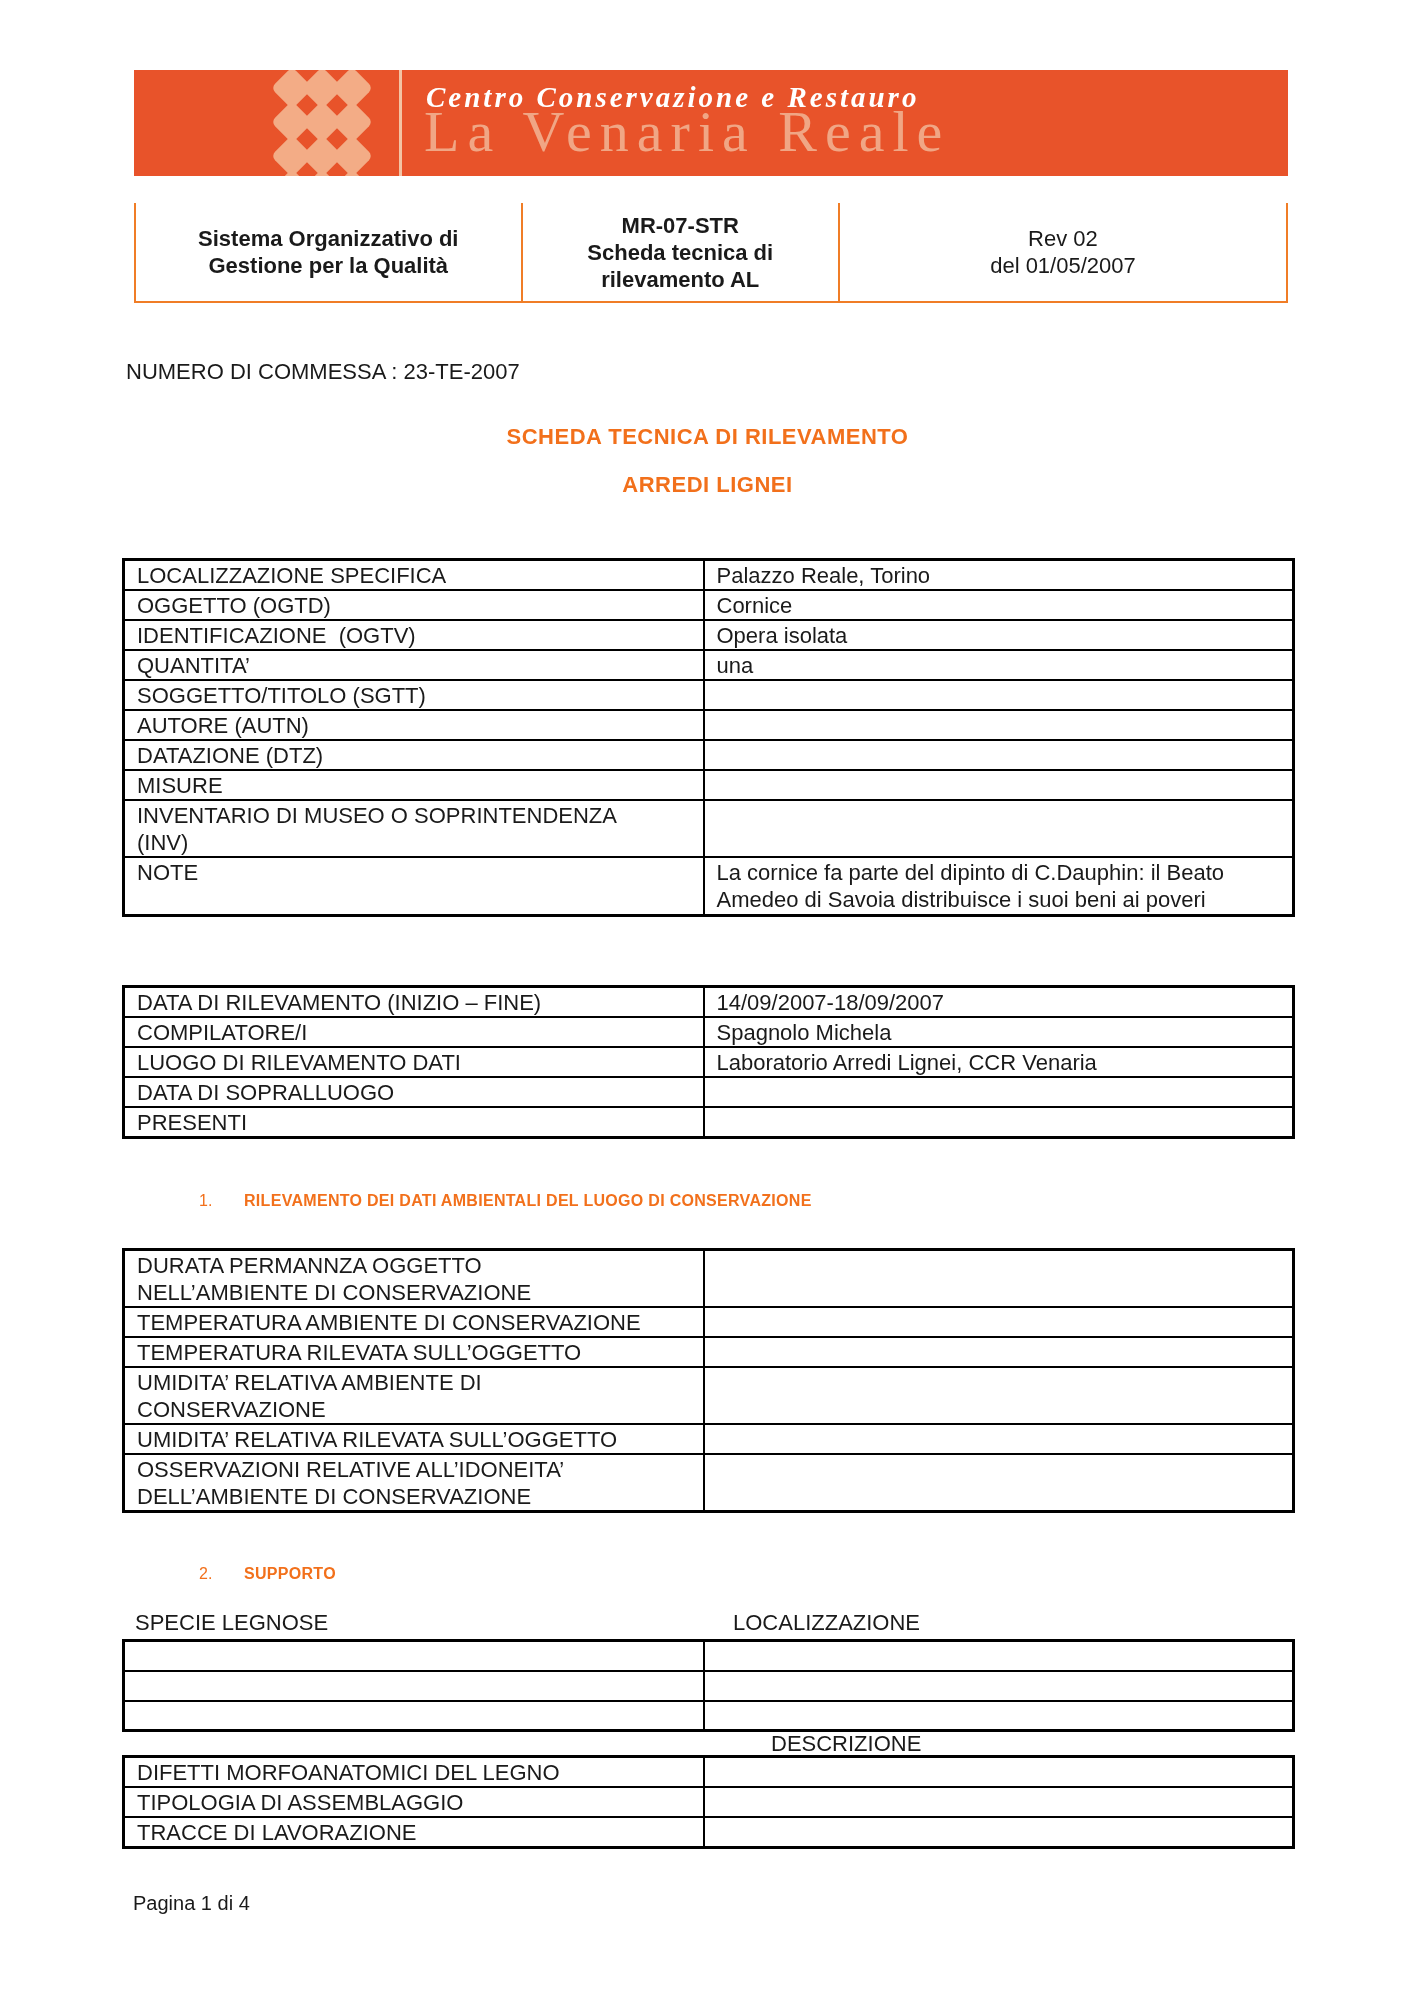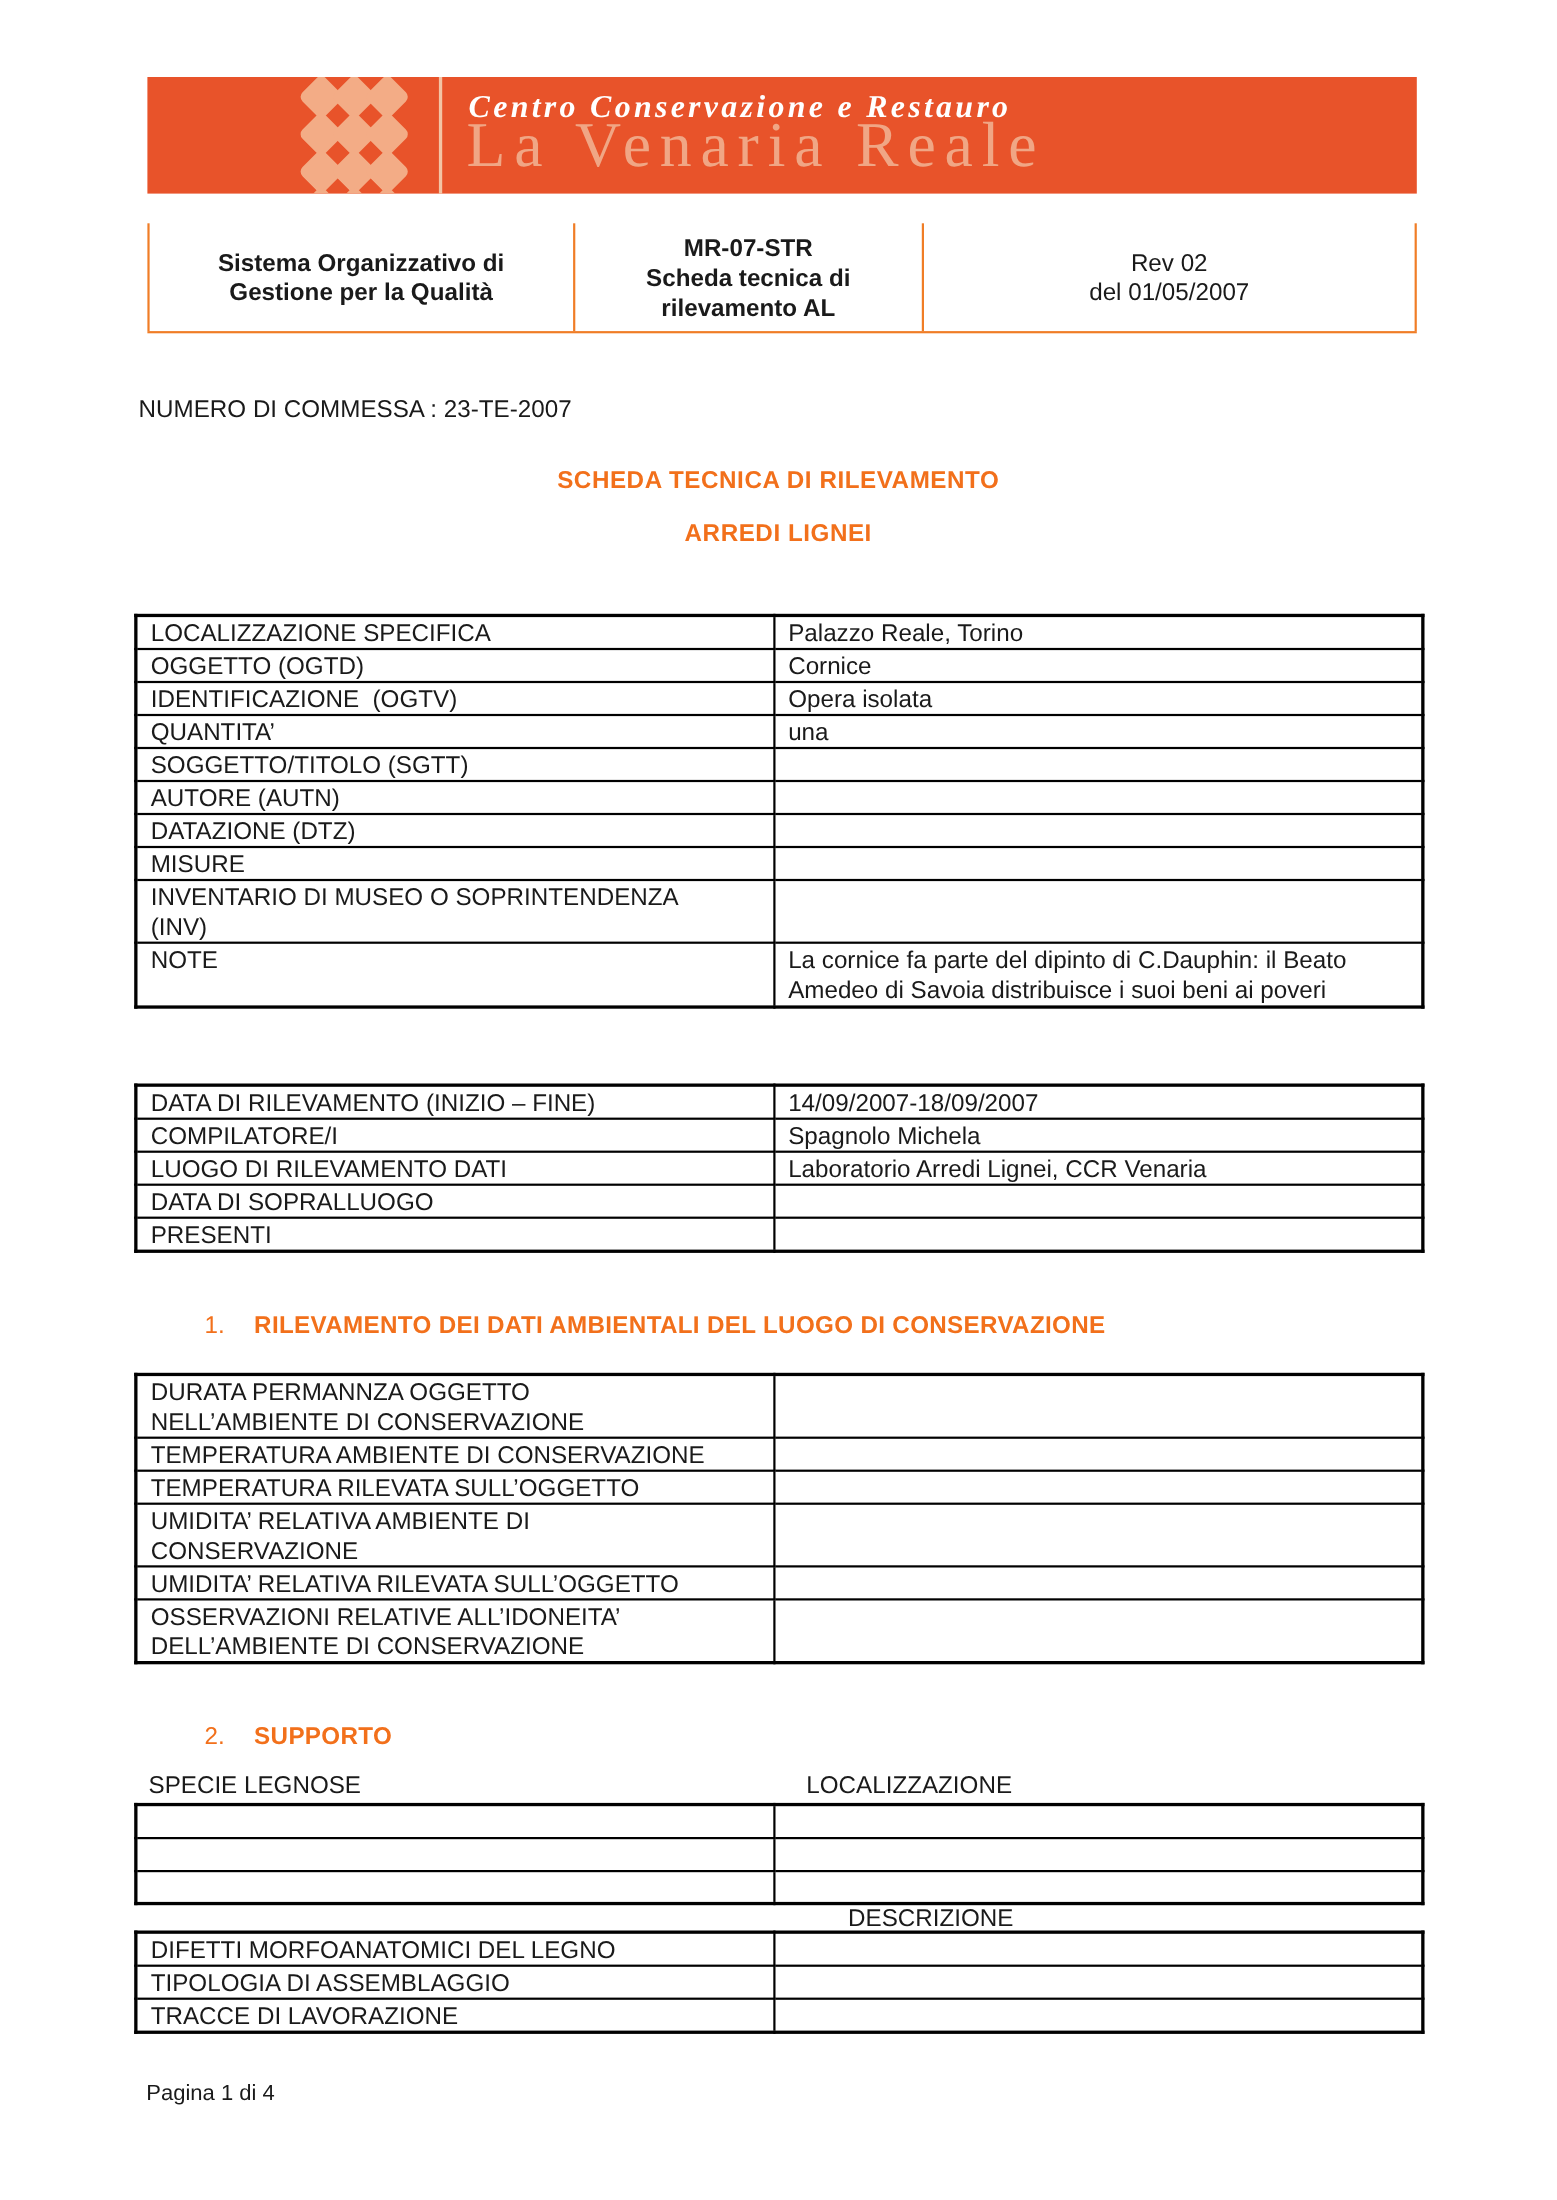--- a/index.html
+++ b/index.html
@@ -44,21 +44,21 @@
   .doc-cell:last-child{border-right:2px solid var(--header-border);}
   .doc-cell.c1{width:33.5%;font-weight:bold;}
   .doc-cell.c2{width:27.5%;font-weight:bold;}
   .doc-cell.c3{width:39%;}
   
   .commessa{position:absolute;left:126px;top:359px;font-size:22px;}
   .doc-title{position:absolute;left:0;width:1415px;top:424px;text-align:center;
     font-size:22px;font-weight:bold;color:var(--heading-orange);letter-spacing:.5px;}
   .doc-subtitle{position:absolute;left:0;width:1415px;top:472px;text-align:center;
     font-size:22px;font-weight:bold;color:var(--heading-orange);letter-spacing:.5px;}
-  .sec{position:absolute;left:186px;font-size:22px;color:var(--heading-orange);white-space:nowrap;}
+  .sec{position:absolute;left:199px;font-size:16px;color:var(--heading-orange);white-space:nowrap;}
   .sec .num{display:inline-block;width:45px;font-weight:normal;}
   .sec .sec-title{font-weight:bold;letter-spacing:.3px;}
   .sec1{top:1192px;}
   .sec2{top:1565px;}
   .col-head{position:absolute;font-size:22px;font-weight:normal;white-space:nowrap;}
   .species-head{left:135px;top:1610px;}
   .localization-head{left:733px;top:1610px;}
   .desc-head{left:771px;top:1731px;}
   .page-footer{position:absolute;left:133px;top:1892px;font-size:20px;}
   

